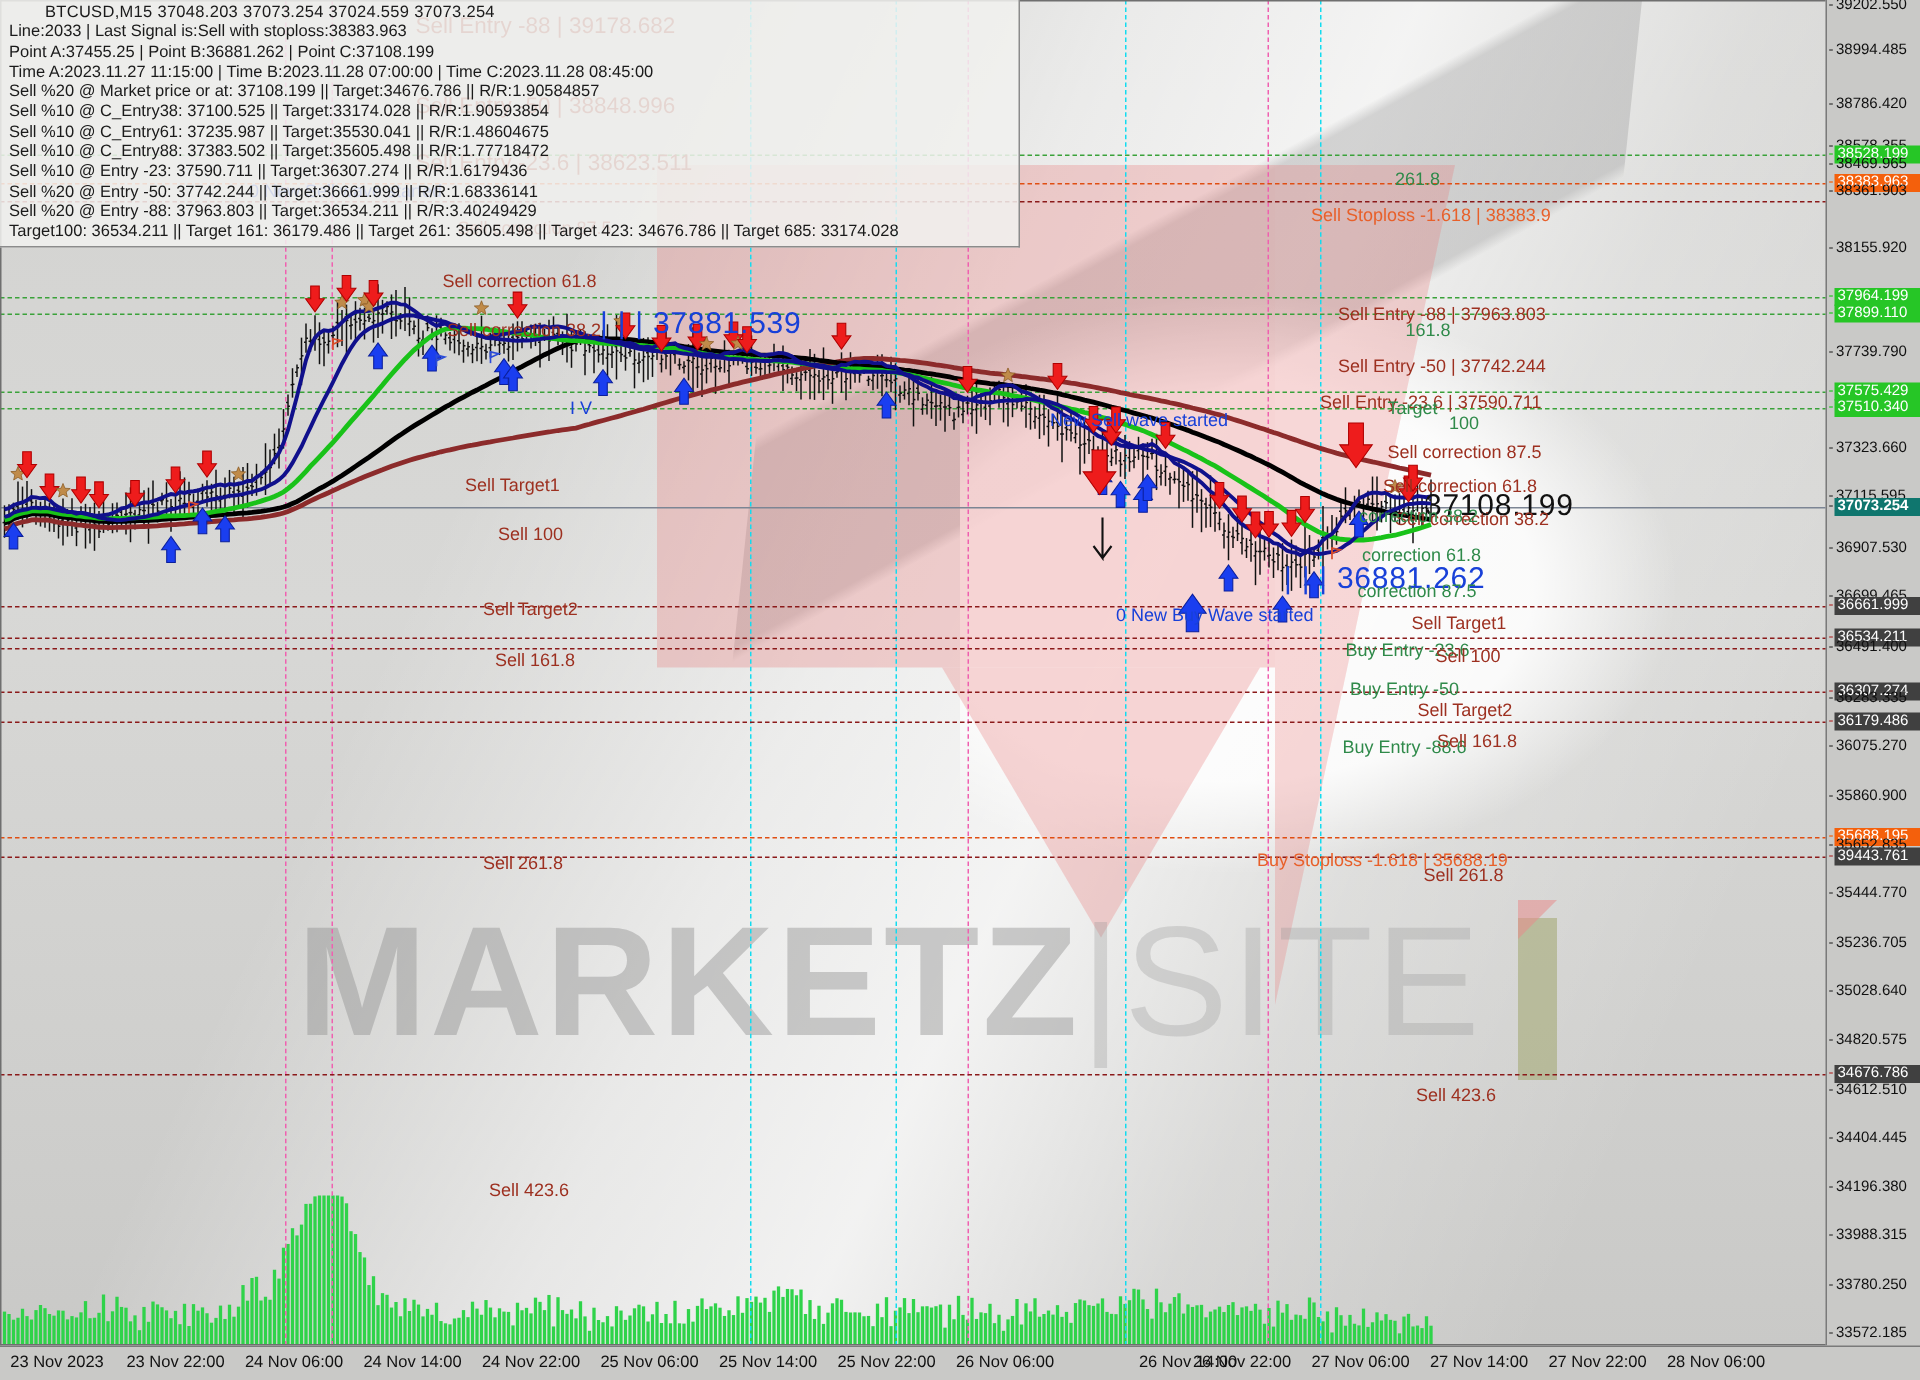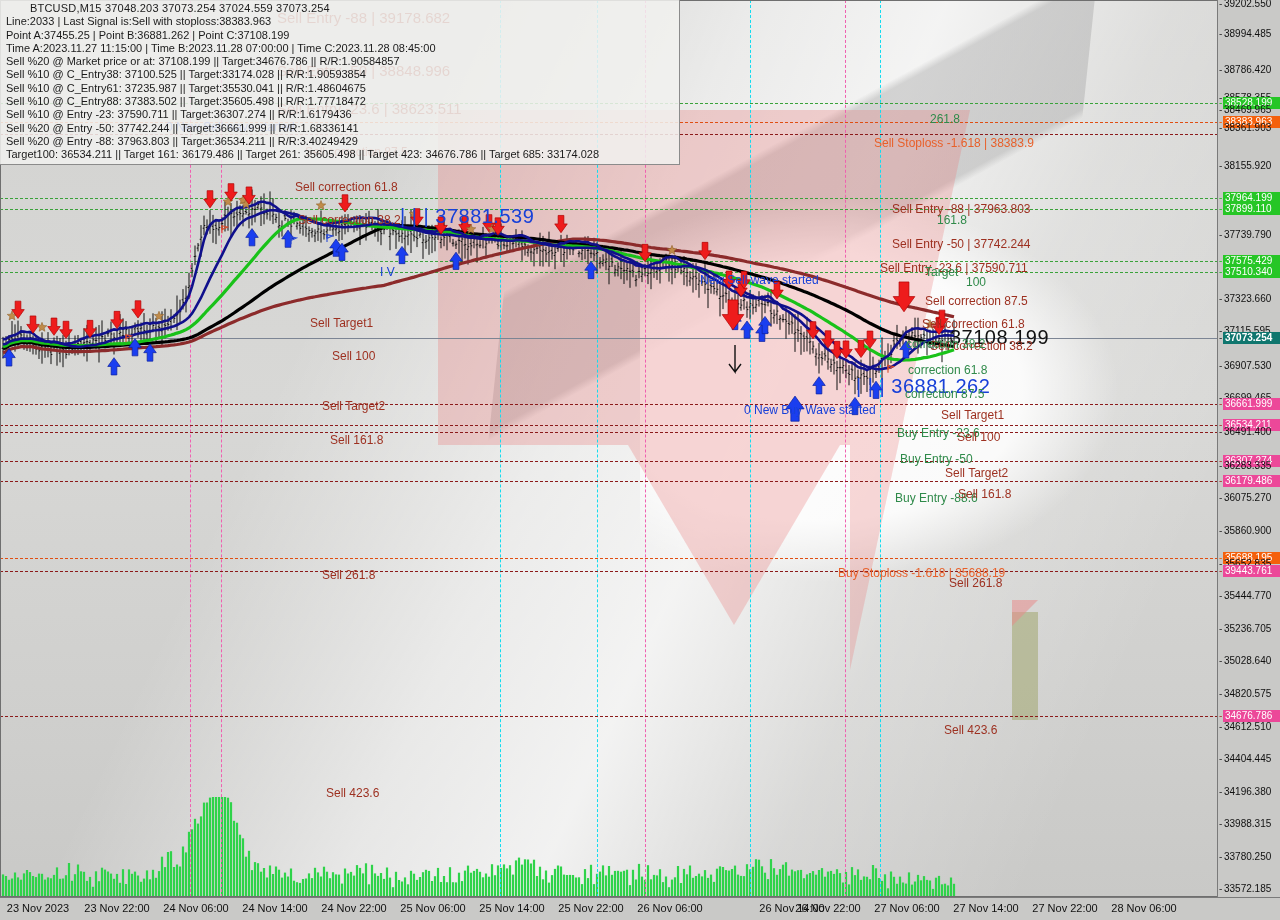--- a/index.html
+++ b/index.html
@@ -149,21 +149,21 @@
   .ptick .val  { display:inline-block; }
   .ptick.plain .val { padding-left:1px; }
   .ptick.tag .val {
     display:block;
     margin-left: 4px;
     padding: 0 2px;
     color: #ffffff;
     font-weight: normal;
   }
   .ptick.tag.green  .val { background: #26c626; }
-  .ptick.tag.red    .val { background: #ec4899; }
+  .ptick.tag.red    .val { background: #404040; }
   .ptick.tag.orange .val { background: #f4600c; }
   .ptick.tag.black  .val { background: #0f766e; font-weight: bold; }
   .ptick.tag .dash { position:absolute; left:0; }
   .ptick.tag.green  .dash { color:#26c626; }
   .ptick.tag.red    .dash { color:#b03030; }
   .ptick.tag.orange .dash { color:#f4600c; }
 
   
   #timescale {
     position: absolute;
@@ -213,20 +213,21 @@
   <div id="plot">
 
     <div class="brandshape bs-gray1"></div>
     <div class="brandshape bs-whitearc"></div>
     <div class="brandshape bs-red"></div>
     <div class="brandshape bs-redtri"></div>
     <div class="brandshape bs-redband"></div>
     <div class="brandshape bs-olive"></div>
     <div class="brandshape bs-olivetri"></div>
 
+    <div class="watermark"><span>MARKETZ</span><span class="light">|SITE</span></div>
 
     <div id="lines-layer">
         <div class="hline hl-green" style="top: 103px;"></div>
         <div class="hline hl-orange" style="top: 122px;"></div>
         <div class="hline hl-red" style="top: 134px;"></div>
         <div class="hline hl-green" style="top: 198px;"></div>
         <div class="hline hl-green" style="top: 209px;"></div>
         <div class="hline hl-green" style="top: 261px;"></div>
         <div class="hline hl-green" style="top: 272px;"></div>
         <div class="hline hl-plain" style="top: 338px;"></div>

